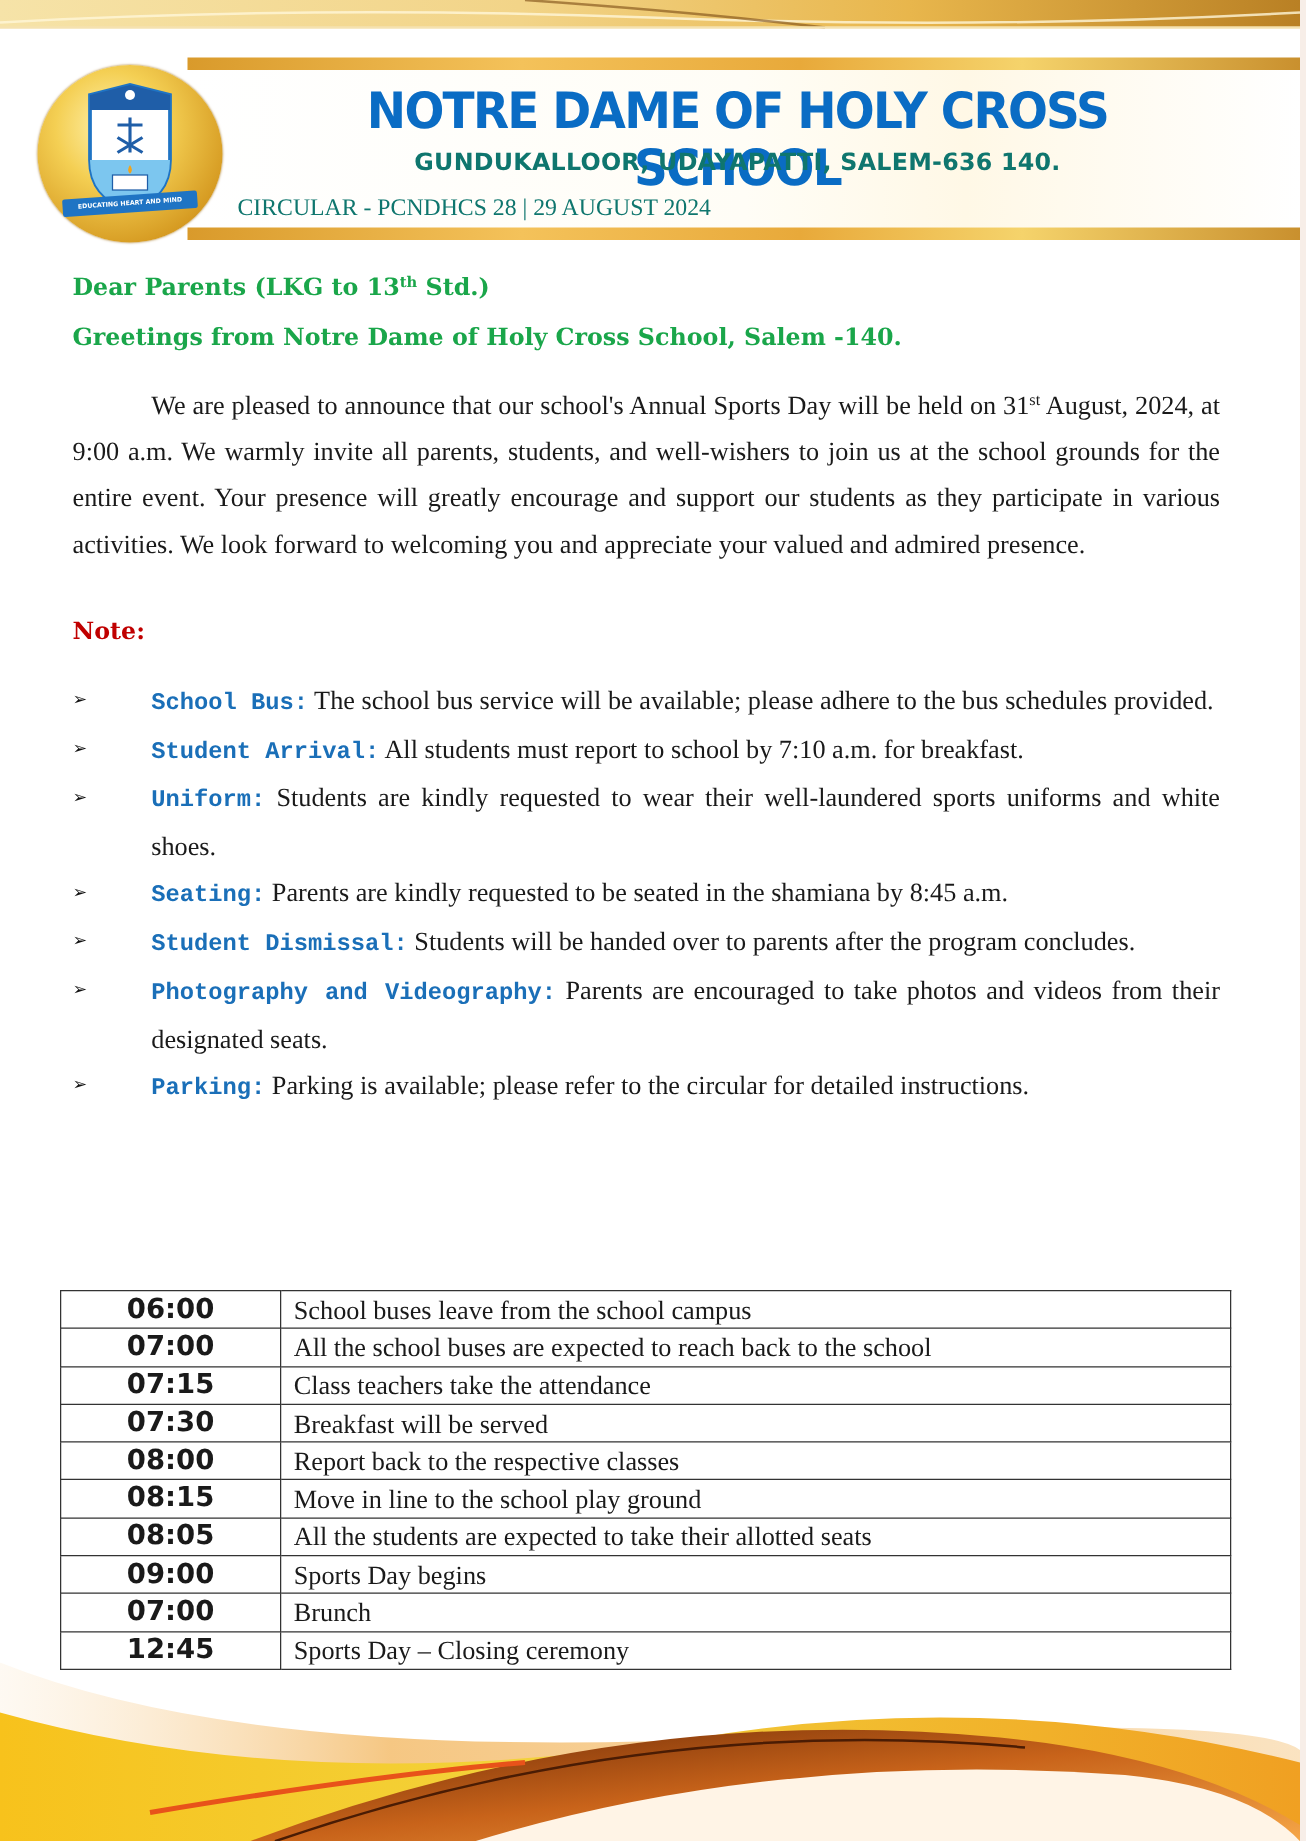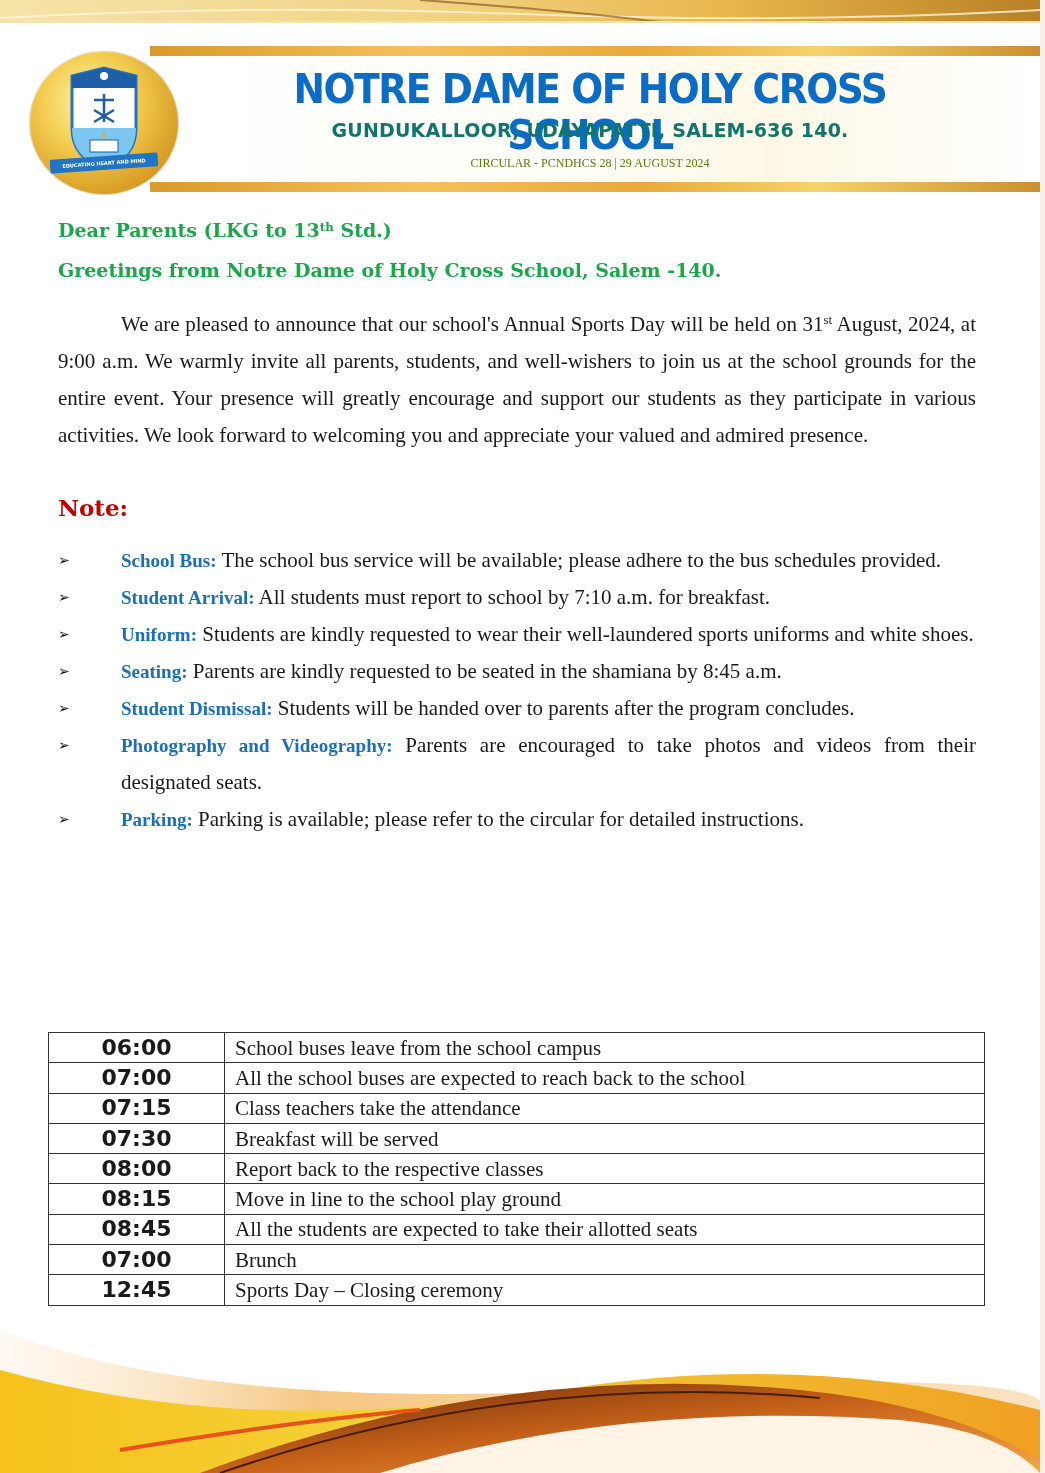--- a/index.html
+++ b/index.html
@@ -39,49 +39,49 @@
       position: absolute; left: 190px; top: 22px; width: 800px; text-align: center;
       font-family: "DejaVu Sans", sans-serif; font-weight: bold; font-size: 40px; color: #0a6cc4;
       letter-spacing: -1.5px; transform: scaleX(0.94); transform-origin: center;
     }
     .school-address {
       position: absolute; left: 190px; top: 75px; width: 800px; text-align: center;
       font-family: "DejaVu Sans", sans-serif; font-weight: bold; font-size: 19px; color: #0f766e;
       letter-spacing: 0.2px;
     }
     .circular-ref {
-      position: absolute; left: 190px; top: 112px; width: 800px; text-align: center;
-      font-family: "Liberation Serif", serif; font-size: 12px; color: #4d7c0f;
+      position: absolute; left: 190px; top: 112px; width: 800px; 
+      font-family: "Liberation Serif", serif; font-size: 19px; color: #0f766e;
     }
     
     .salutation {
       position: absolute; left: 58px; top: 219px; font-size: 19px; font-weight: bold; color: #1aa64a;
     }
     .greeting {
       position: absolute; left: 58px; top: 259px; font-size: 19px; font-weight: bold; color: #1aa64a;
     }
     sup { font-size: 0.62em; vertical-align: 0.55em; line-height: 0; }
     .body-para {
       position: absolute; left: 58px; top: 306px; width: 918px;
       font-family: "Liberation Serif", serif; font-size: 21px; line-height: 37px; text-align: justify;
       text-indent: 63px;
     }
     .note-label {
       position: absolute; left: 58px; top: 494px; font-family: "DejaVu Serif", serif;
-      font-size: 23px; font-weight: bold; color: #c00000;
+      font-size: 19px; font-weight: bold; color: #c00000;
     }
     .notes { position: absolute; left: 58px; top: 542px; width: 918px; list-style: none; }
     .note-item {
       position: relative; padding-left: 63px; font-family: "Liberation Serif", serif; font-size: 21px;
       line-height: 37px; text-align: justify;
     }
     .note-bullet {
       position: absolute; left: 0; top: 0; font-family: "DejaVu Sans", sans-serif; font-size: 14px; color: #111;
     }
-    .note-key { font-family: Liberation Serif, serif; font-weight: bold; color: #1a6fb8; font-size: 19px; }
+    .note-key { font-family: Liberation Mono, monospace; font-weight: bold; color: #1a6fb8; font-size: 19px; }
     .timings-title {
       position: absolute; left: 58px; top: 981px; font-size: 19px; font-weight: bold; color: #1ab0e0;
     }
     table.timings {
       position: absolute; left: 48px; top: 1032px; width: 937px; border-collapse: collapse;
       font-family: "Liberation Serif", serif; font-size: 21px;
     }
     table.timings td { border: 1px solid #333; height: 30.3px; padding: 0 10px; line-height: 28px; background: rgba(255,255,255,0.85); }
     table.timings td.time { width: 176px; text-align: center; font-family: "DejaVu Sans", sans-serif; font-weight: bold; font-size: 22px; }
     .bottom-wave { position: absolute; left: 0; top: 1330px; width: 1040px; height: 143px; }
@@ -198,22 +198,26 @@
         </tr>
       <tr>
           <td class="time">08:00</td>
           <td>Report back to the respective classes</td>
         </tr>
       <tr>
           <td class="time">08:15</td>
           <td>Move in line to the school play ground</td>
         </tr>
       <tr>
-          <td class="time">08:45</td>
+          <td class="time">08:05</td>
           <td>All the students are expected to take their allotted seats</td>
+        </tr>
+      <tr>
+          <td class="time">09:00</td>
+          <td>Sports Day begins</td>
         </tr>
       <tr>
           <td class="time">07:00</td>
           <td>Brunch</td>
         </tr>
       <tr>
           <td class="time">12:45</td>
           <td>Sports Day – Closing ceremony</td>
         </tr>
     </tbody>

